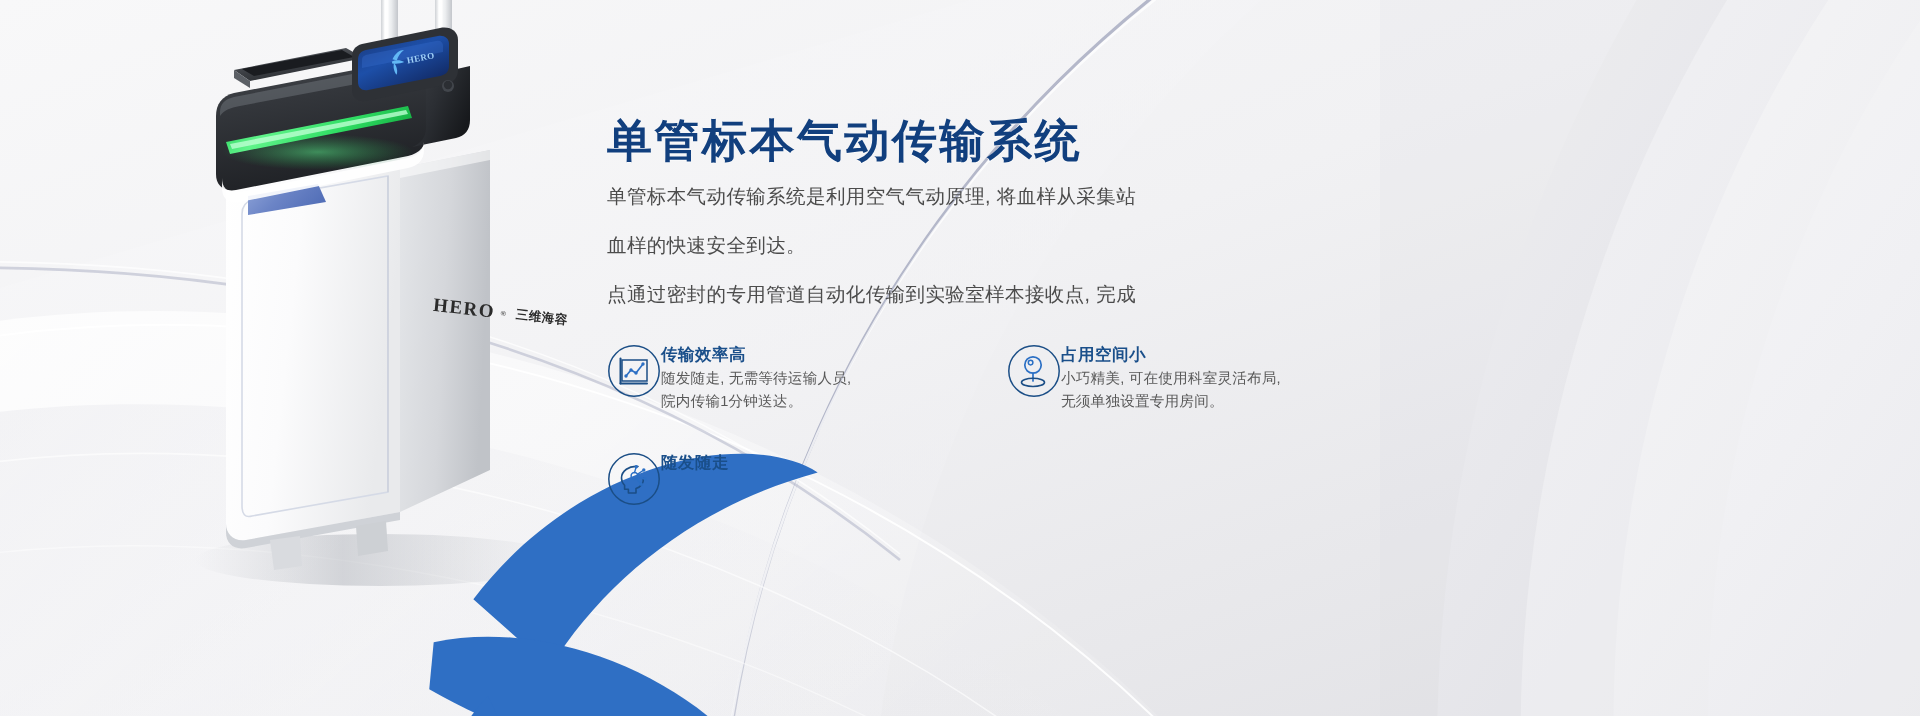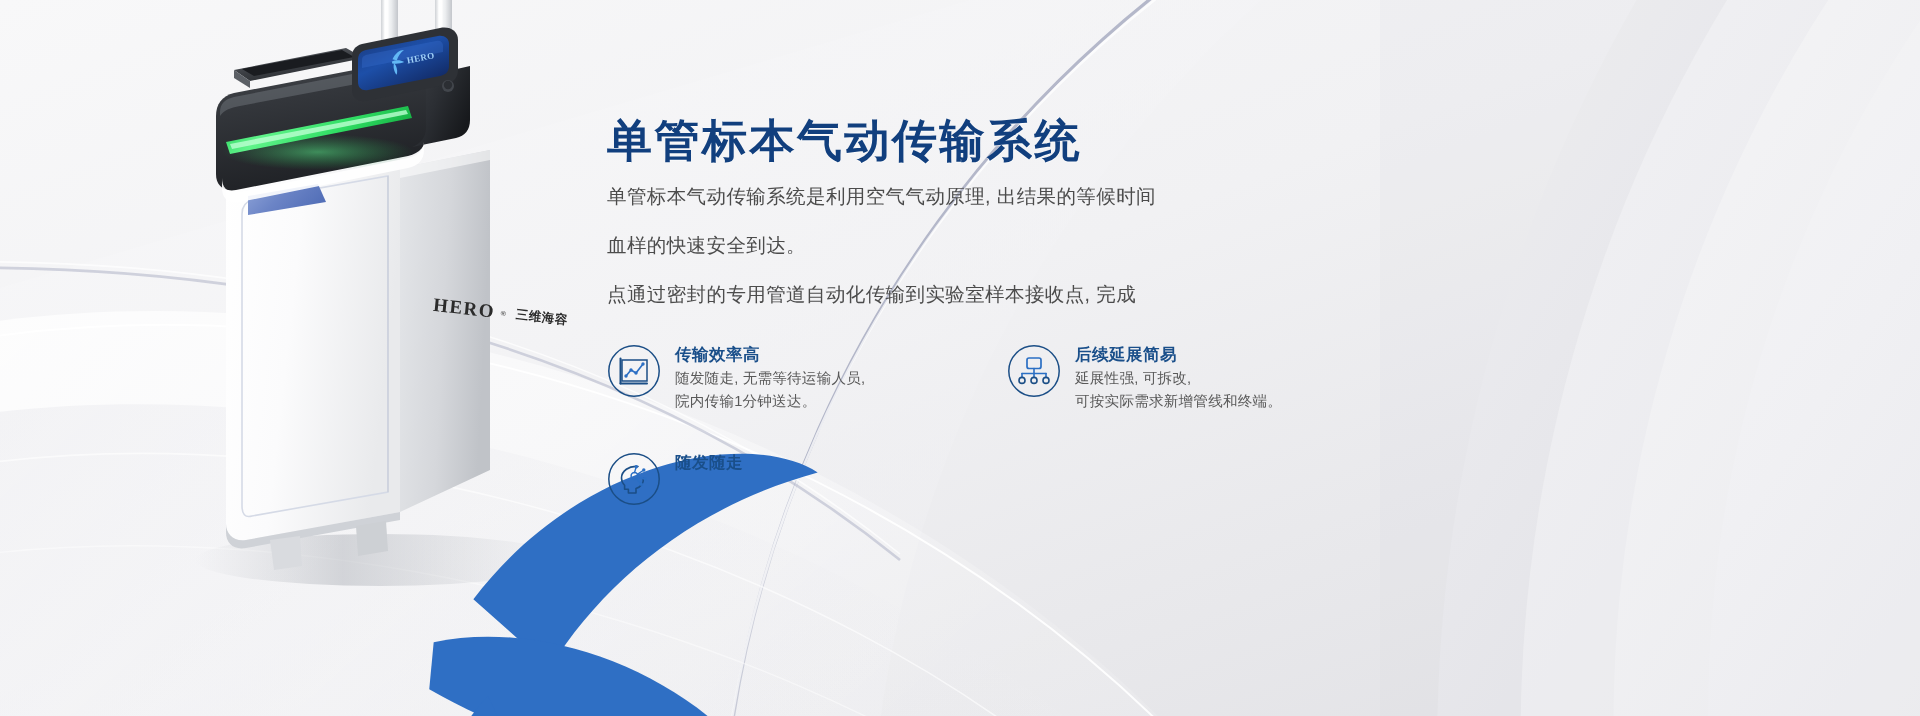--- a/index.html
+++ b/index.html
@@ -37,21 +37,21 @@
             letter-spacing:2.5px;line-height:1;
             text-shadow:0 1px 0 rgba(255,255,255,.55);}
   .lede{position:absolute;left:0;top:172px;width:660px;
         font-size:19.5px;color:#4c4c4c;line-height:49px;letter-spacing:.4px;}
   .lede p{margin:0;}
 
   
   .features{position:absolute;left:0;top:342px;width:700px;
             display:grid;grid-template-columns:400px 300px;
             grid-template-rows:108px auto;}
-  .feature{display:flex;align-items:flex-start;gap:14px;}
+  .feature{display:flex;align-items:flex-start;}
   .f-icon{flex:0 0 auto;width:54px;height:54px;margin-top:2px;}
   .f-icon svg{display:block;width:54px;height:54px;}
   .f-body{padding-top:1px;}
   .f-title{font-size:16.5px;font-weight:700;color:#1a4f8a;letter-spacing:.5px;
            line-height:1.35;margin:0 0 2px 0;}
   .f-desc{font-size:14.6px;color:#595959;line-height:1.55;letter-spacing:.2px;margin:0;}
   .f-desc span{display:block;}
 </style>
 </head>
 <body>
@@ -274,21 +274,21 @@
       <span class="logo-reg">®</span>
       <span class="logo-cn">三维海容</span>
     </div>
   </div>
 
   <div class="content">
 
     <h1 class="headline">单管标本气动传输系统</h1>
 
     <div class="lede">
-      <p>单管标本气动传输系统是利用空气气动原理, 出结果的等候时间</p>
+      <p>单管标本气动传输系统是利用空气气动原理, 将血样从采集站</p>
       <p>血样的快速安全到达。</p>
       <p>点通过密封的专用管道自动化传输到实验室样本接收点, 完成</p>
     </div>
 
     <div class="features">
 
       <div class="feature">
         <span class="f-icon">
           <svg viewBox="0 0 54 54" aria-hidden="true">
             <circle cx="27" cy="27" r="25.2" fill="none" stroke="#1b4e86" stroke-width="1.5"></circle>
@@ -304,42 +304,39 @@
         </span>
         <div class="f-body">
           <p class="f-title">传输效率高</p>
           <p class="f-desc">
             <span>随发随走, 无需等待运输人员,</span>
             <span>院内传输1分钟送达。</span>
           </p>
         </div>
       </div>
 
-
       <div class="feature">
         <span class="f-icon">
           <svg viewBox="0 0 54 54" aria-hidden="true">
             <circle cx="27" cy="27" r="25.2" fill="none" stroke="#1b4e86" stroke-width="1.5"></circle>
-            <rect x="20" y="14" width="14" height="10.5" rx="2" fill="none" stroke="#2b6fc4" stroke-width="1.7"></rect>
-            <path d="M27,24.5 L27,29.5" stroke="#2b6fc4" stroke-width="1.6" stroke-linecap="round"></path>
-            <path d="M15,29.5 L39,29.5" stroke="#2b6fc4" stroke-width="1.6" stroke-linecap="round"></path>
-            <path d="M15,29.5 L15,33.5 M27,29.5 L27,33.5 M39,29.5 L39,33.5" stroke="#2b6fc4" stroke-width="1.6" stroke-linecap="round"></path>
-            <circle cx="15" cy="36.4" r="3" fill="none" stroke="#1b4e86" stroke-width="1.6"></circle>
-            <circle cx="27" cy="36.4" r="3" fill="none" stroke="#1b4e86" stroke-width="1.6"></circle>
-            <circle cx="39" cy="36.4" r="3" fill="none" stroke="#1b4e86" stroke-width="1.6"></circle>
+            <circle cx="26" cy="21" r="8.2" fill="none" stroke="#2b6fc4" stroke-width="1.7"></circle>
+            <circle cx="23.6" cy="18.6" r="2.3" fill="none" stroke="#2b6fc4" stroke-width="1.5"></circle>
+            <path d="M26,29.2 L26,37" stroke="#2b6fc4" stroke-width="1.7" stroke-linecap="round"></path>
+            <ellipse cx="26" cy="38.4" rx="11.5" ry="4.1" fill="none" stroke="#1b4e86" stroke-width="1.6"></ellipse>
           </svg>
         </span>
         <div class="f-body">
-          <p class="f-title">后续延展简易</p>
+          <p class="f-title">占用空间小</p>
           <p class="f-desc">
-            <span>延展性强, 可拆改,</span>
-            <span>可按实际需求新增管线和终端。</span>
+            <span>小巧精美, 可在使用科室灵活布局,</span>
+            <span>无须单独设置专用房间。</span>
           </p>
         </div>
       </div>
+
 
       <div class="feature">
         <span class="f-icon">
           <svg viewBox="0 0 54 54" aria-hidden="true">
             <circle cx="27" cy="27" r="25.2" fill="none" stroke="#1b4e86" stroke-width="1.5"></circle>
             <path d="M31,14.5 C22,13.5 14.5,19 14.5,26 C14.5,29.5 16,31.6 17.6,33.2
                      L17.6,37.2 L21.4,37.2 L21.4,41 L29,41 L29,36.5
                      C33.5,35.2 36.5,31.4 36.5,26.6" fill="none" stroke="#1b4e86" stroke-width="1.6" stroke-linecap="round" stroke-linejoin="round"></path>
             <circle cx="27.5" cy="24" r="3.4" fill="none" stroke="#2b6fc4" stroke-width="1.5"></circle>
             <path d="M30.4,22.3 L36,18.5 M30.6,25.6 L37,26.5 M29.4,26.9 L33.5,31.5

